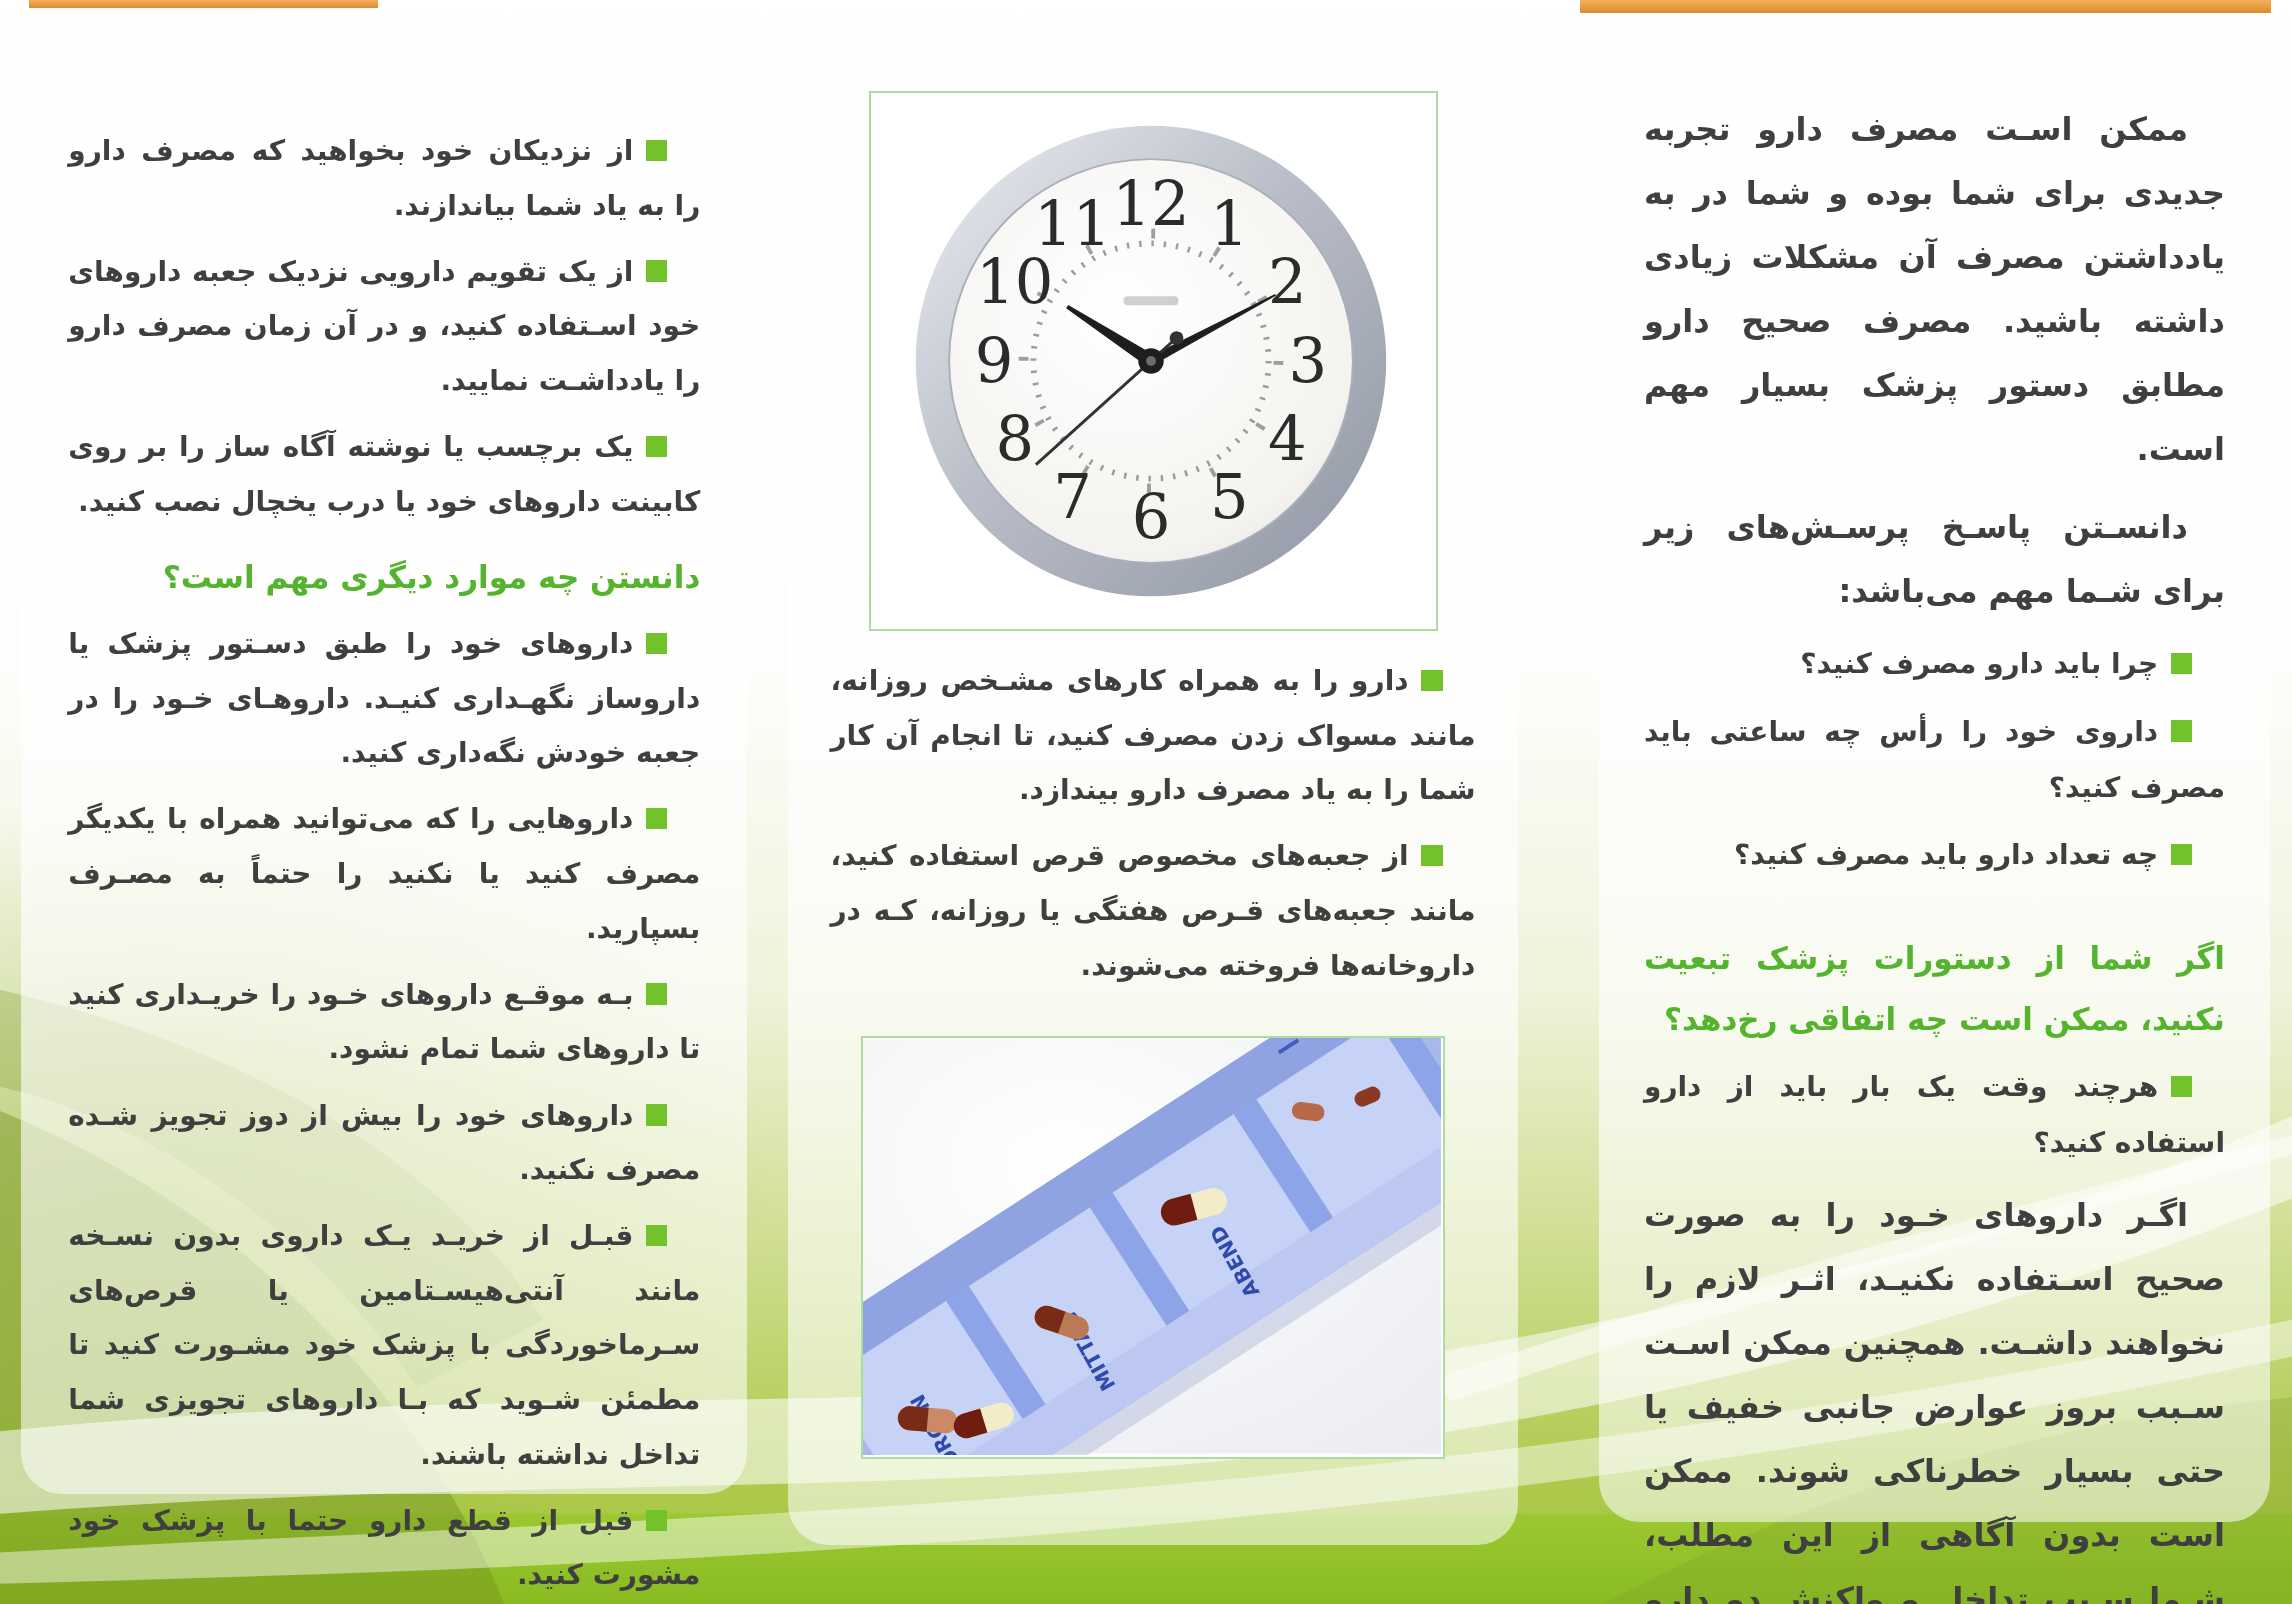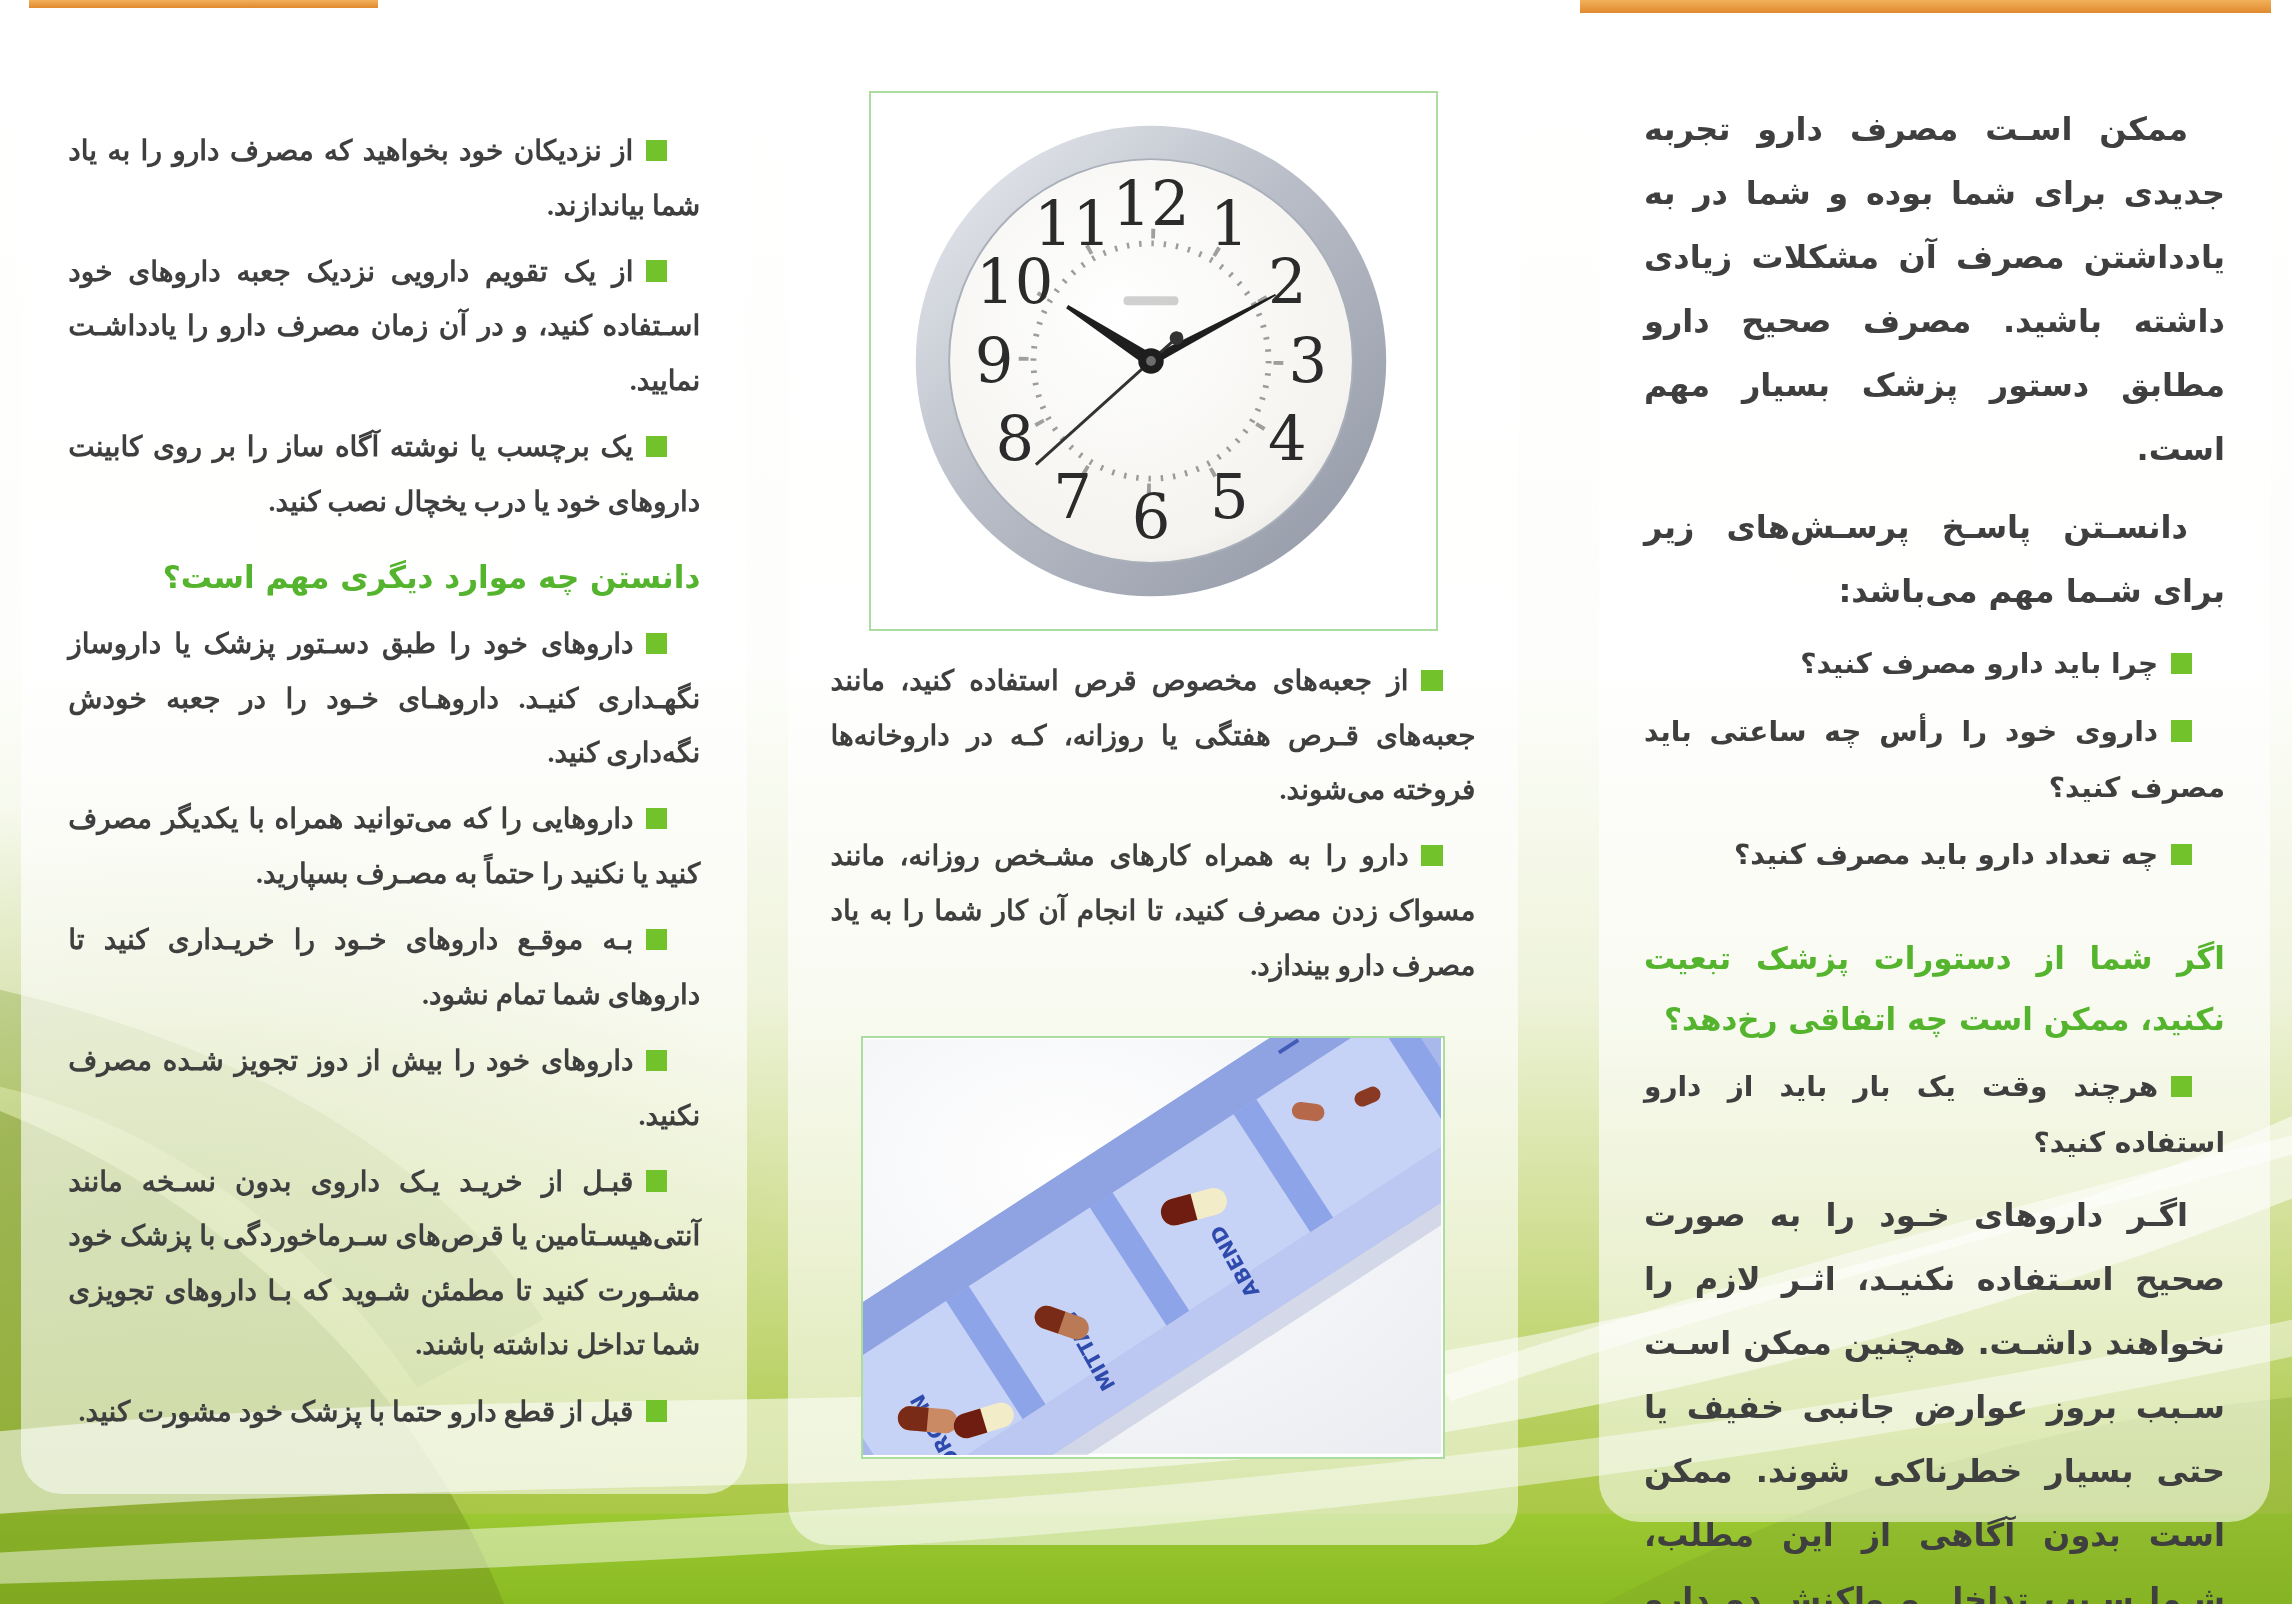--- a/index.html
+++ b/index.html
@@ -20,21 +20,21 @@
   }
   #left-panel  {left:21.3px;  top:85px; width:726px; height:1409px; padding:39px 47px;}
   #middle-panel{left:788px; top:58px; width:730px; height:1487px; padding:33px 25px;}
   #right-panel {left:1599px;top:70px; width:671px; height:1452px; padding:27px 45px;}
 
   .fa{direction:rtl;text-align:justify;color:#3f3f3f;font-weight:bold;}
   .para{font-size:32px;line-height:2.0;margin:0 0 13.6px 0;}
   .lead-indent{text-indent:37px;}
   .h-green{color:#54b42d;font-size:31px;line-height:1.95;font-weight:bold;margin:17.5px 0 9.7px 0;}
   .bullet{font-size:28px;line-height:2.0;margin:0 0 11.6px 0;text-indent:33px;}
-  .left-col .bullet, .mid-col .bullet{line-height:1.95;font-family:Liberation Serif, serif;}
+  .left-col .bullet, .mid-col .bullet{line-height:1.95;}
   .sq{
     display:inline-block;width:21.3px;height:21.3px;background:#72c22b;
     margin-left:12.6px;vertical-align:-1px;text-indent:0;
   }
   .img-frame{
     background:#fff;border:2.9px solid #abdcA0;border-color:#abdca0;
     margin:0 auto;box-sizing:border-box;
   }
   #clock-frame{width:569px;height:540px;padding:23px;}
   #pill-frame{width:584px;height:423px;margin-top:25px;}
@@ -150,24 +150,24 @@
         <line x1="250" y1="292" x2="250" y2="92" stroke="#333" stroke-width="3"></line>
         <circle cx="250" cy="285" r="7" fill="#333"></circle>
       </g>
       <circle cx="250" cy="250" r="13" fill="#1e1e1e"></circle>
       <circle cx="250" cy="250" r="5" fill="#6d6d6d"></circle>
     </svg>
   </div>
 
   <div class="mid-text">
     <div class="fa bullet">
-      <span class="sq"></span><span>از جعبه‌های مخصوص قرص استفاده کنید، مانند جعبه‌های قـرص هفتگی یا روزانه، کـه در داروخانه‌ها فروخته می‌شوند.</span>
+      <span class="sq"></span><span>دارو را به همراه کارهای مشـخص روزانه، مانند مسواک زدن مصرف کنید، تا انجام آن کار شما را به یاد مصرف دارو بیندازد.</span>
     </div>
     <div class="fa bullet">
-      <span class="sq"></span><span>دارو را به همراه کارهای مشـخص روزانه، مانند مسواک زدن مصرف کنید، تا انجام آن کار شما را به یاد مصرف دارو بیندازد.</span>
+      <span class="sq"></span><span>از جعبه‌های مخصوص قرص استفاده کنید، مانند جعبه‌های قـرص هفتگی یا روزانه، کـه در داروخانه‌ها فروخته می‌شوند.</span>
     </div>
   </div>
 
   <div id="pill-frame" class="img-frame">
     <svg viewBox="0 0 600 430" width="578" height="417" xmlns="http://www.w3.org/2000/svg">
       <defs>
         <radialGradient id="photoBg" cx="0.35" cy="0.3" r="1">
           <stop offset="0" stop-color="#ffffff"></stop>
           <stop offset="1" stop-color="#e9ebf0"></stop>
         </radialGradient>

